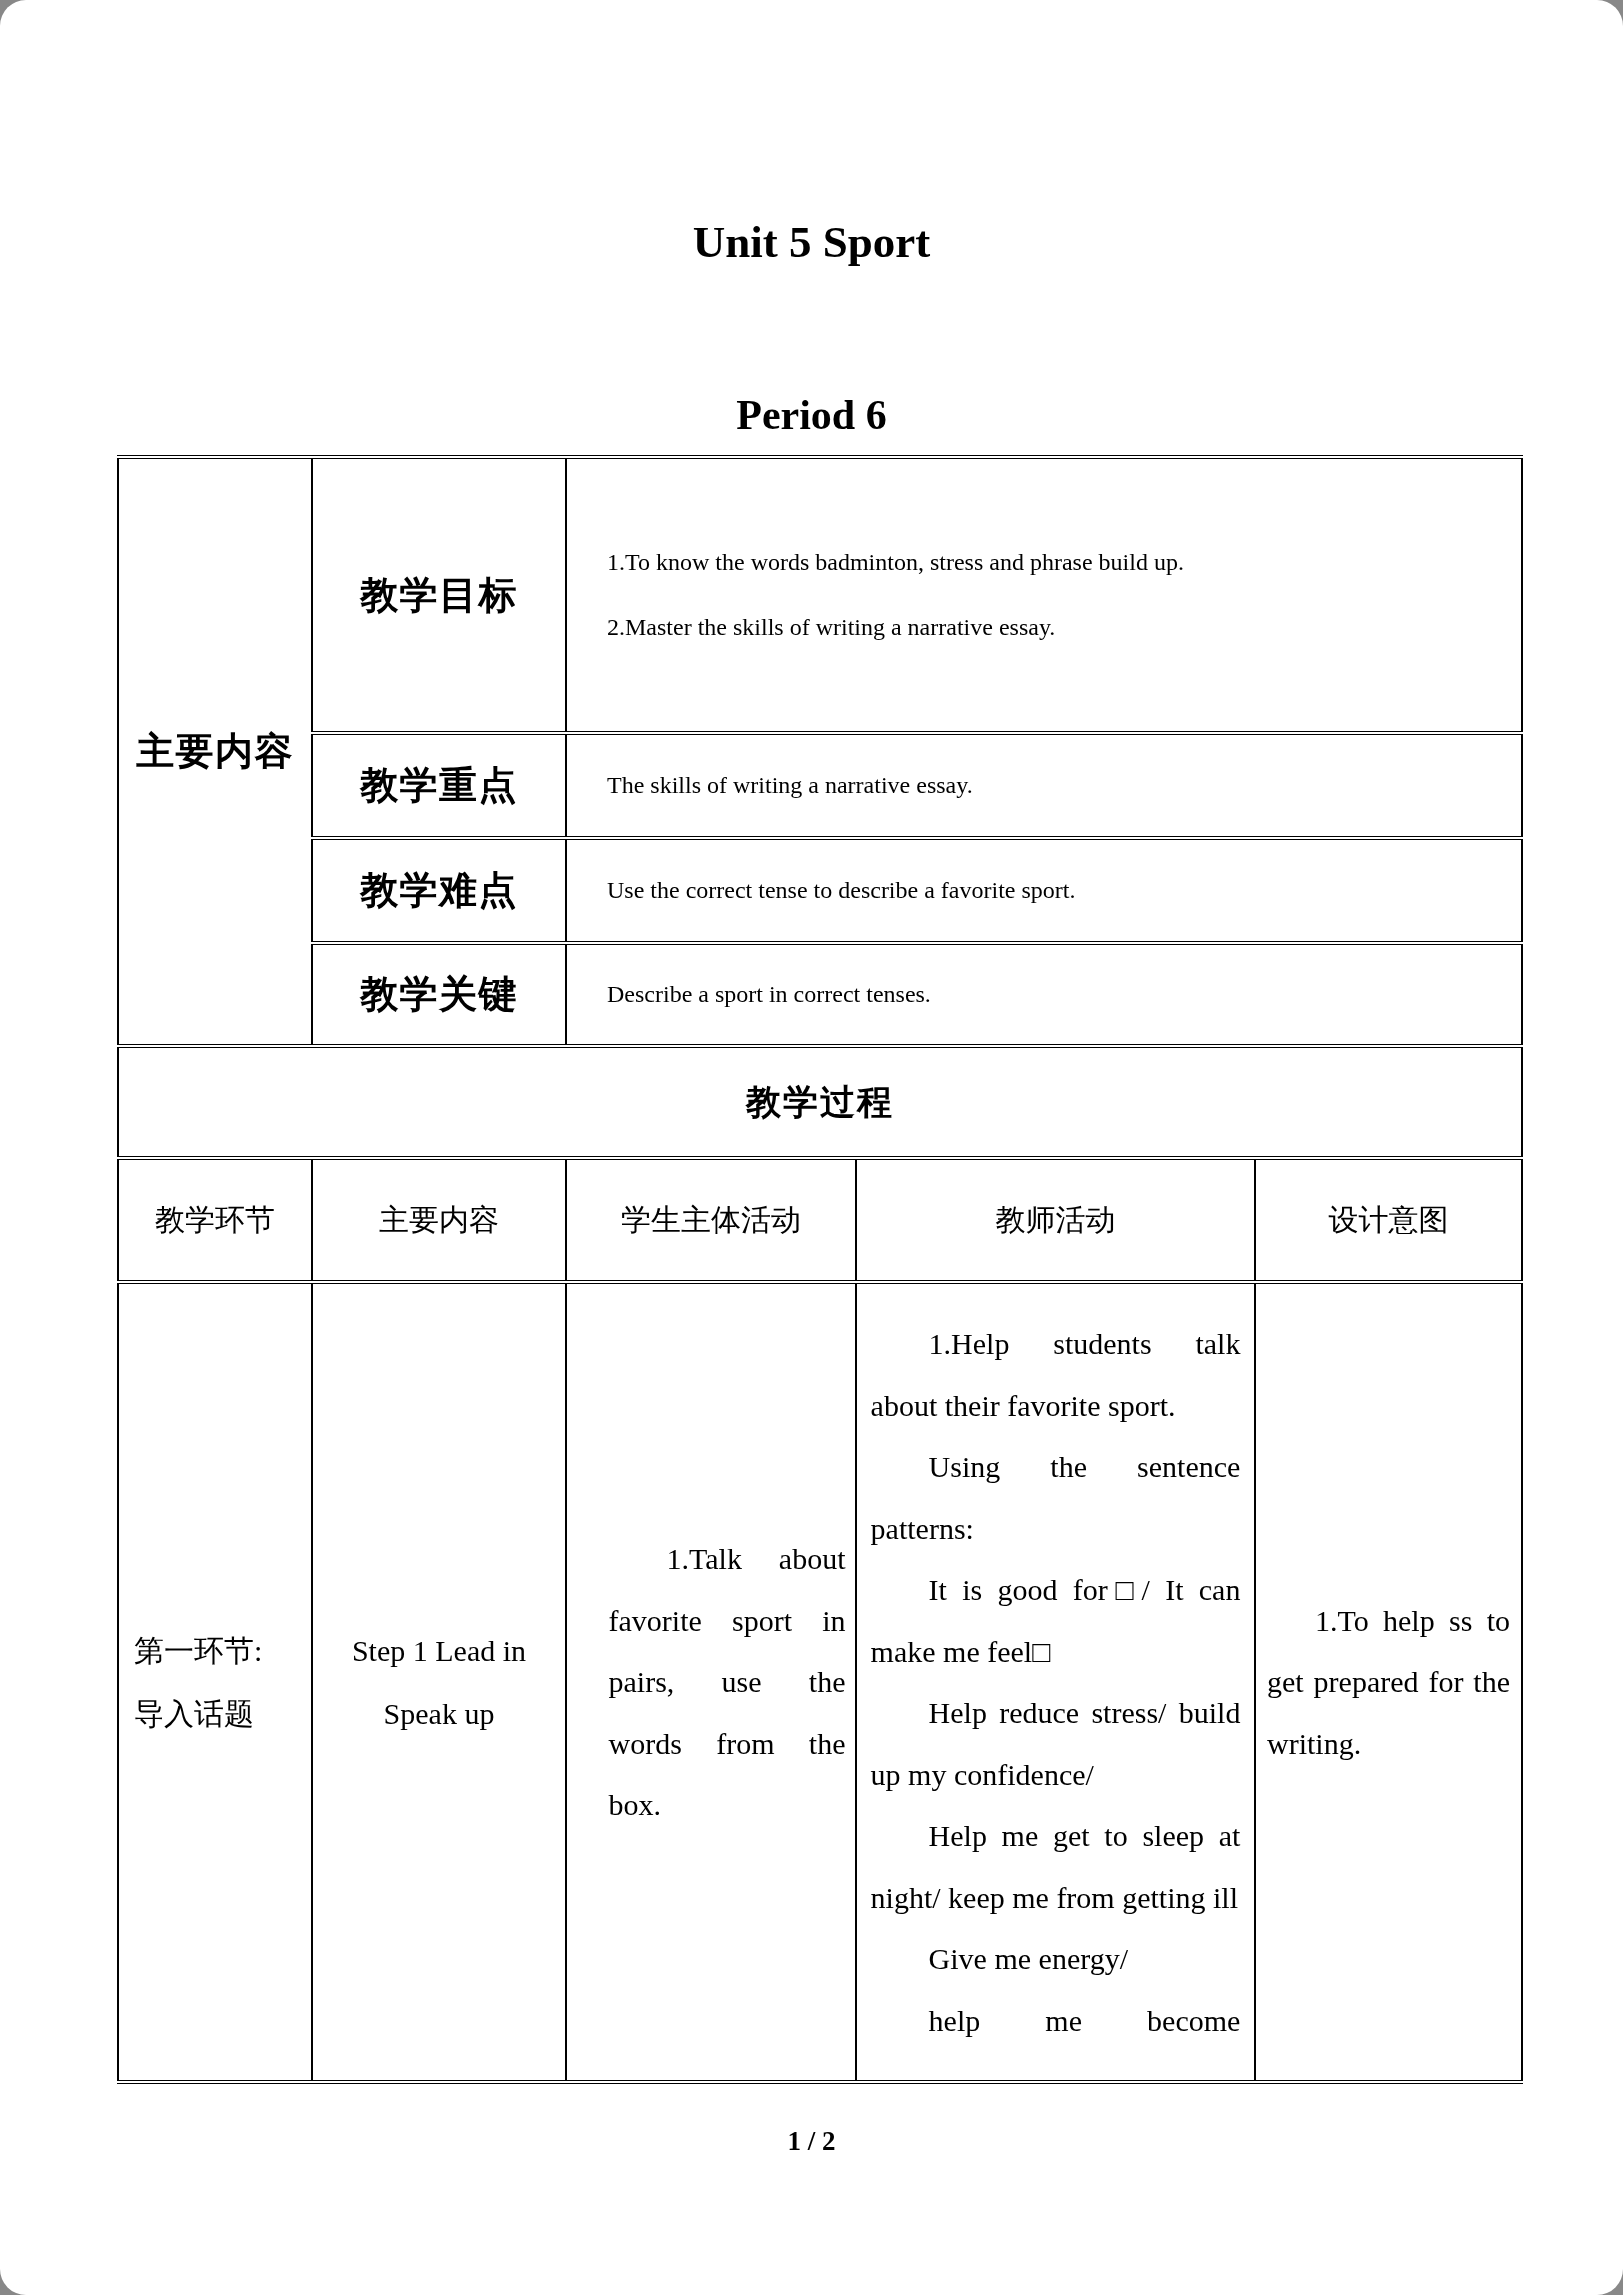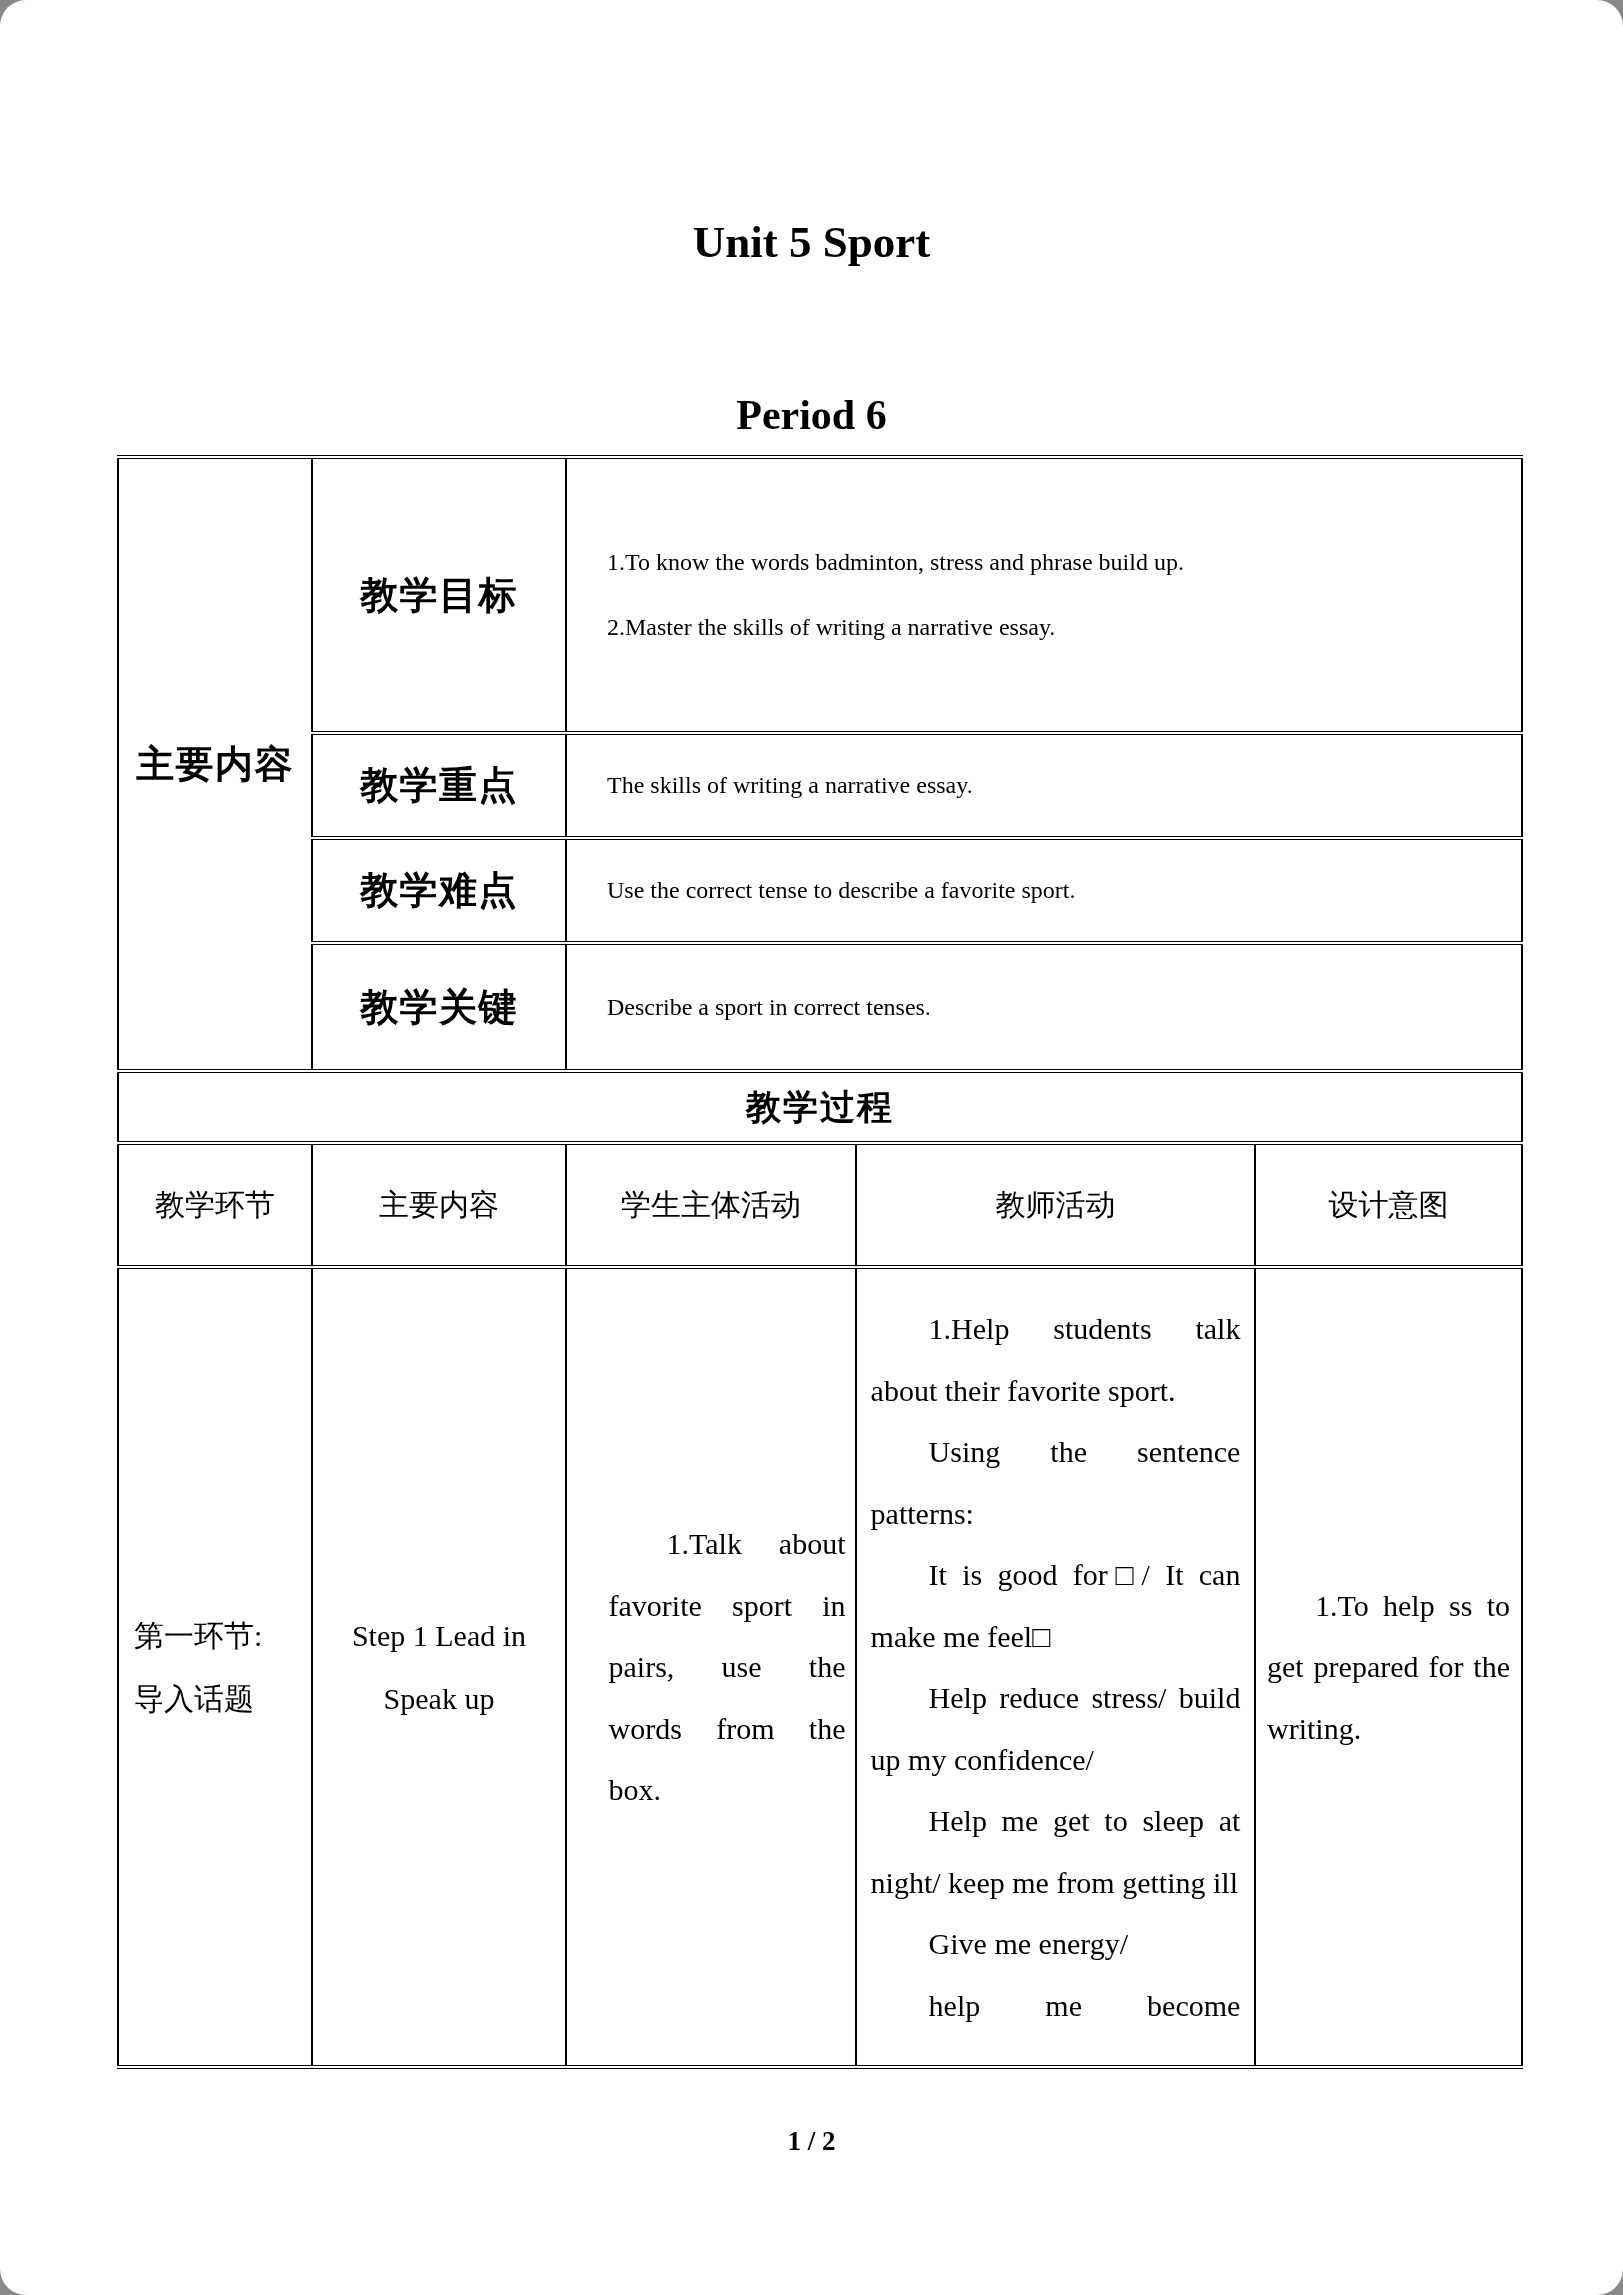--- a/index.html
+++ b/index.html
@@ -142,26 +142,26 @@
     <tr style="height:105px">
       <td class="lbl">教学重点</td>
       <td class="content-en" colspan="3">The skills of writing a narrative essay.</td>
     </tr>
 
     <tr style="height:105px">
       <td class="lbl">教学难点</td>
       <td class="content-en" colspan="3">Use the correct tense to describe a favorite sport.</td>
     </tr>
 
-    <tr style="height:128px">
+    <tr style="height:103px">
       <td class="lbl">教学关键</td>
       <td class="content-en" colspan="3">Describe a sport in correct tenses.</td>
     </tr>
 
-    <tr style="height:72px">
+    <tr style="height:112px">
       <td class="banner" colspan="5">教学过程</td>
     </tr>
 
     <tr style="height:124px">
       <td class="colhead">教学环节</td>
       <td class="colhead">主要内容</td>
       <td class="colhead">学生主体活动</td>
       <td class="colhead">教师活动</td>
       <td class="colhead">设计意图</td>
     </tr>

